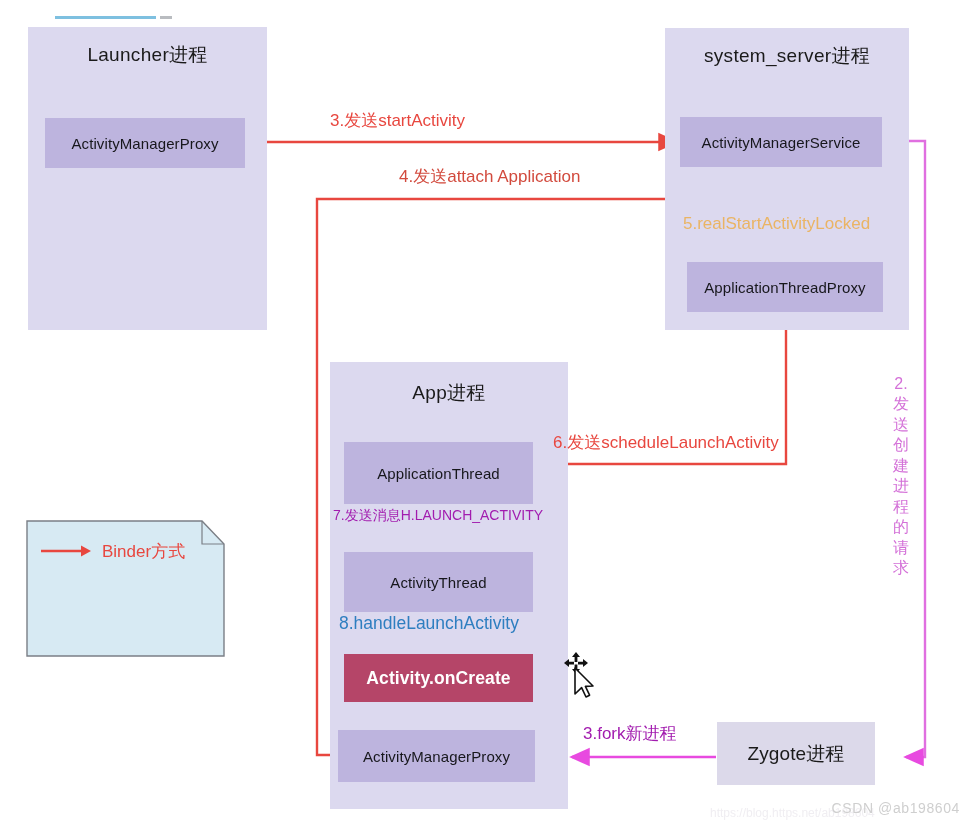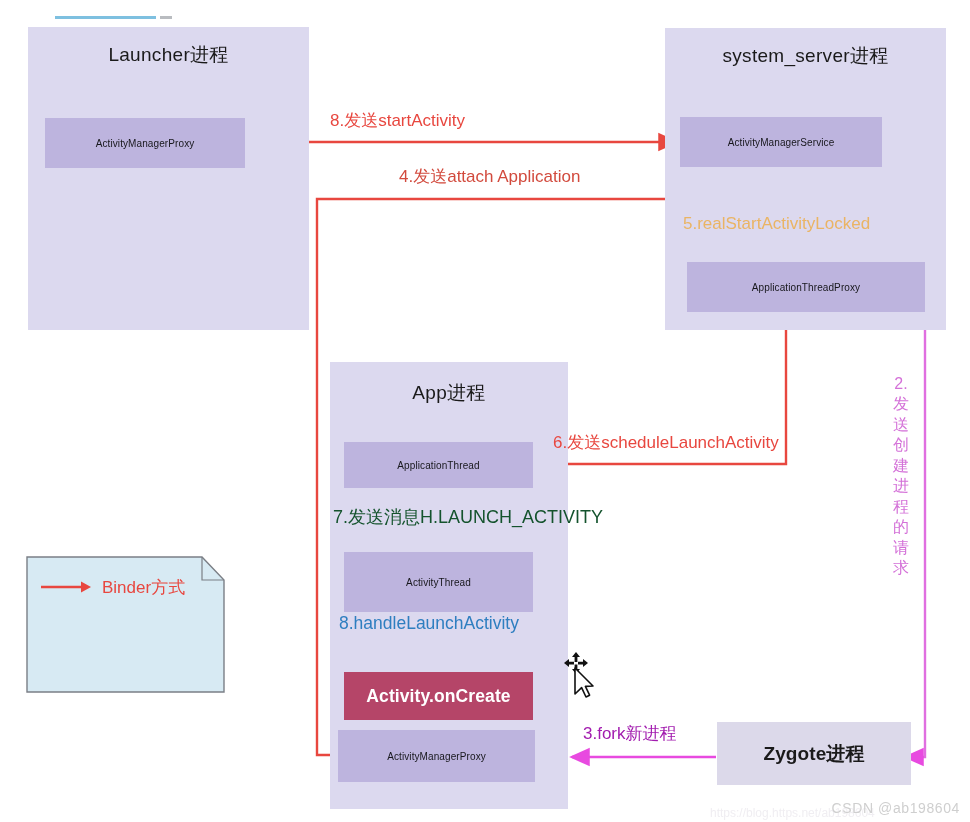--- a/index.html
+++ b/index.html
@@ -35,21 +35,21 @@
     font-size: 19px;
     letter-spacing: .3px;
     white-space: nowrap;
   }
 
   
   .node {
     position: absolute;
     background: #bdb4de;
     color: #17171c;
-    font-size: 10px;
+    font-size: 15px;
     display: flex;
     align-items: center;
     justify-content: center;
     text-align: center;
     box-sizing: border-box;
     letter-spacing: .1px;
   }
   .node.plain {
     background: #dcd9ea;
     font-size: 19px;
@@ -65,40 +65,40 @@
   
   .edge-label {
     position: absolute;
     white-space: nowrap;
     font-size: 17px;
     line-height: 1.1;
   }
   .lbl-red    { color: #e8473f; }
   .lbl-red-d  { color: #d24a3d; }
   .lbl-orange { color: #eab464; }
-  .lbl-green  { color: #14532d; font-size: 18px; }
+  .lbl-green  { color: #a21caf; font-size: 14px; }
   .lbl-blue   { color: #2e7ec0; font-size: 17.5px; }
   .lbl-magenta{ color: #a21caf; }
 
   .vert-label {
     position: absolute;
     color: #d471d8;
     font-size: 16px;
     width: 22px;
     text-align: center;
     line-height: 1.28;
     word-break: break-all;
     white-space: normal;
   }
 
   
   #legend {
     position: absolute;
     left: 26px;
-    top: 556px;
+    top: 520px;
     width: 199px;
     height: 99px;
   }
   .legend-shape {
     position: absolute;
     left: 0; top: 0;
     width: 199px; height: 137px;
   }
   .legend-rows {
     position: absolute;
@@ -200,49 +200,49 @@
   <path d="M438,599 L438,651" stroke="#4a6fa8" stroke-width="2" fill="none" marker-end="url(#ar-blue)"></path>
 
   <path d="M882,141 L925,141 L925,757 L906,757" stroke="#e06fe0" stroke-width="2.4" fill="none" marker-end="url(#ar-magenta)"></path>
 
   <path d="M716,757 L572,757" stroke="#e84ae0" stroke-width="2.4" fill="none" marker-end="url(#ar-magenta)"></path>
 </svg>
 
 <div id="top-blue-line"></div>
 <div id="top-gray-dash"></div>
 
-<div class="process-box" style="left:28px; top:27px; width:281px; height:303px;">
+<div class="process-box" style="left:28px; top:27px; width:239px; height:303px;">
   <div class="process-title" style="top:15px;">Launcher进程</div>
 </div>
 
-<div class="process-box" style="left:665px; top:28px; width:281px; height:302px;">
+<div class="process-box" style="left:665px; top:28px; width:244px; height:302px;">
   <div class="process-title" style="top:15px;">system_server进程</div>
 </div>
 
 <div class="process-box" style="left:330px; top:362px; width:238px; height:447px;">
   <div class="process-title" style="top:18px;">App进程</div>
 </div>
 
 <div class="node" style="left:45px; top:118px; width:200px; height:50px;">ActivityManagerProxy</div>
 
 <div class="node" style="left:680px; top:117px; width:202px; height:50px;">ActivityManagerService</div>
 
-<div class="node" style="left:687px; top:262px; width:238px; height:50px;">ApplicationThreadProxy</div>
-
-<div class="node" style="left:344px; top:442px; width:189px; height:46px;">ApplicationThread</div>
+<div class="node" style="left:687px; top:262px; width:196px; height:50px;">ApplicationThreadProxy</div>
+
+<div class="node" style="left:344px; top:442px; width:189px; height:62px;">ApplicationThread</div>
 
 <div class="node" style="left:344px; top:552px; width:189px; height:60px;">ActivityThread</div>
 
-<div class="node highlight" style="left:344px; top:672px; width:189px; height:48px;">Activity.onCreate</div>
+<div class="node highlight" style="left:344px; top:654px; width:189px; height:48px;">Activity.onCreate</div>
 
 <div class="node" style="left:338px; top:730px; width:197px; height:52px;">ActivityManagerProxy</div>
 
-<div class="node plain" style="left:717px; top:722px; width:194px; height:63px;font-weight:bold;">Zygote进程</div>
-
-<div class="edge-label lbl-red" style="left:330px; top:112px;">8.发送startActivity</div>
+<div class="node plain" style="left:717px; top:722px; width:158px; height:63px;">Zygote进程</div>
+
+<div class="edge-label lbl-red" style="left:330px; top:112px;">3.发送startActivity</div>
 
 <div class="edge-label lbl-red-d" style="left:399px; top:168px;">4.发送attach Application</div>
 
 <div class="edge-label lbl-orange" style="left:683px; top:215px;">5.realStartActivityLocked</div>
 
 <div class="edge-label lbl-red" style="left:553px; top:434px;">6.发送scheduleLaunchActivity</div>
 
 <div class="edge-label lbl-green" style="left:333px; top:508px;">7.发送消息H.LAUNCH_ACTIVITY</div>
 
 <div class="edge-label lbl-blue" style="left:339px; top:614px;">8.handleLaunchActivity</div>

